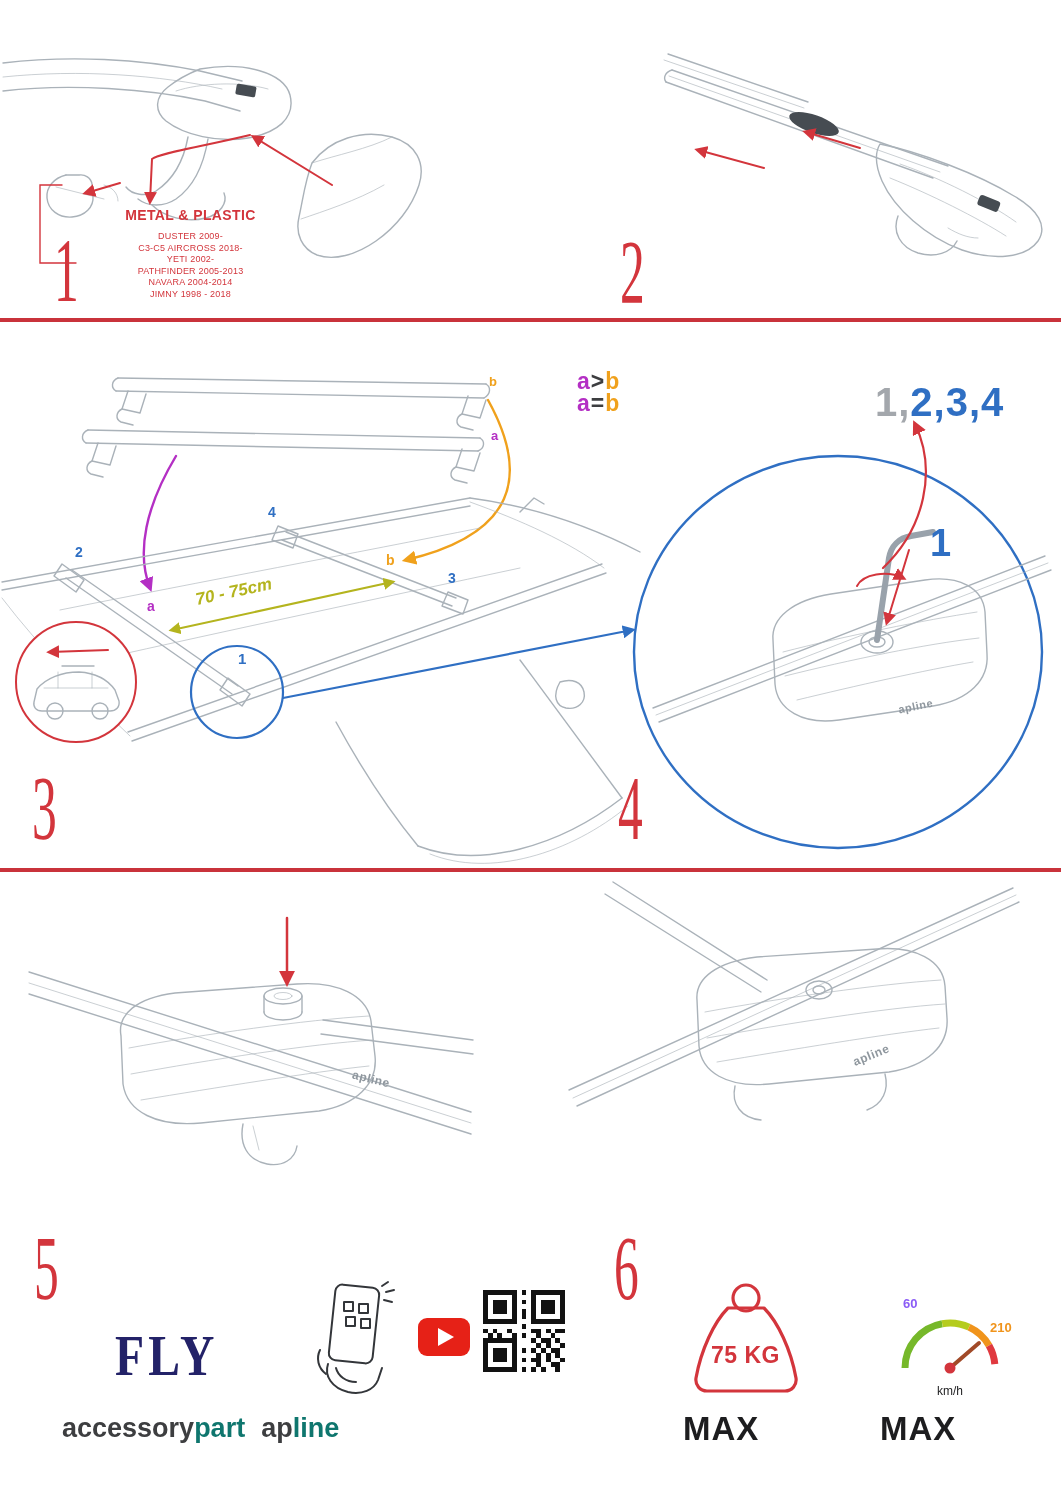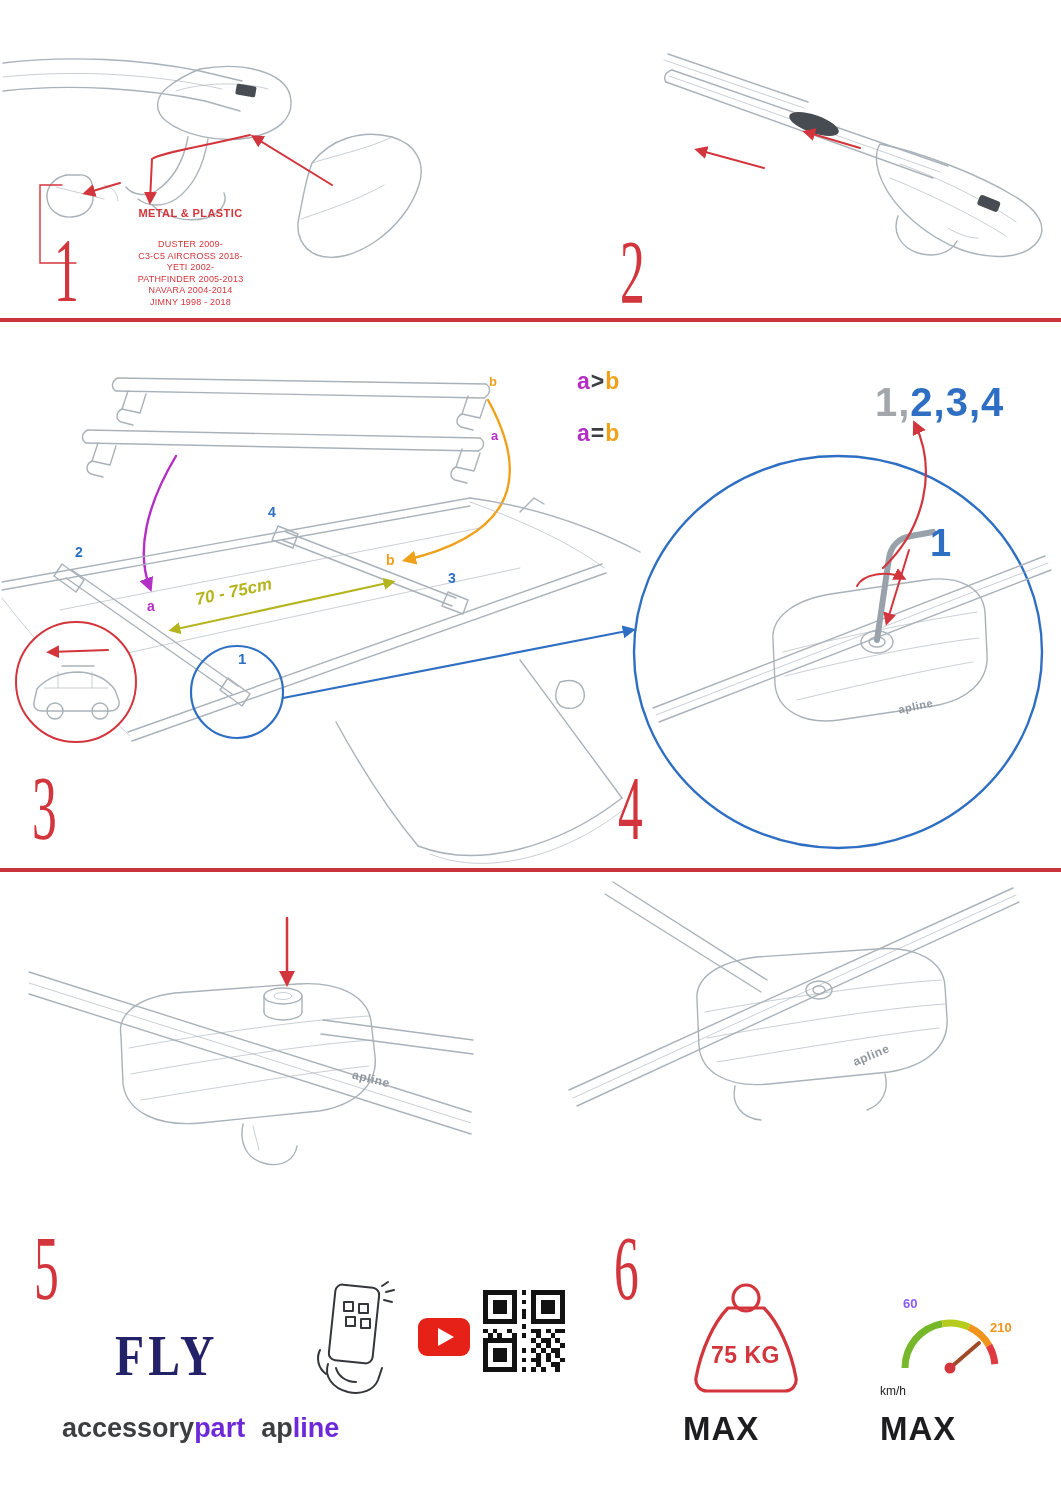--- a/index.html
+++ b/index.html
@@ -4,40 +4,40 @@
 <style>
   *{margin:0;padding:0;box-sizing:border-box}
   html,body{background:#ffffff}
   .sheet{position:relative;width:1061px;height:1500px;background:#fff;overflow:hidden;
          font-family:"Liberation Sans",sans-serif;color:#3d3e40}
   .t{position:absolute;white-space:nowrap}
   .divider{position:absolute;left:0;width:1061px;height:4px;background:#c9333b}
   .stepnum{position:absolute;font-family:"Liberation Serif",serif;color:#d3353c;
            font-size:90px;line-height:.82;font-weight:400;transform:scaleX(.55);transform-origin:left top}
   .models{position:absolute;left:103px;top:207px;width:175px;text-align:center;color:#d3353c}
-  .models .material{font-size:11px;font-weight:bold;letter-spacing:.4px;margin-bottom:20px}
+  .models .material{font-size:14px;font-weight:bold;letter-spacing:.4px;margin-bottom:8px}
   .models .model{font-size:9px;line-height:11.5px;font-weight:500;letter-spacing:.2px}
   .blue{color:#2f6fc3}.purple{color:#b42fc4}.orange{color:#f0a11c}
   .roof-lbl{font-size:14px;font-weight:bold}
   .bar-lbl{font-size:13px;font-weight:bold}
   .rule{font-size:23px;font-weight:bold;color:#3d3e40;letter-spacing:1px}
   .seq{font-size:40px;font-weight:bold;letter-spacing:1px;color:#2f6fc3}
   .seq .g{color:#a3a7ac}
   .first-num{font-size:38px;font-weight:bold;color:#2f6fc3}
   .distance{color:#b4b41e;font-size:17px;font-weight:bold;font-style:italic;transform:rotate(-12deg)}
   .clamp-logo{font-size:12px;font-weight:bold;color:#8f979e;letter-spacing:.6px}
   .fly{font-family:"Liberation Serif",serif;font-size:56px;font-weight:600;color:#232268;
        letter-spacing:5px;transform:scaleX(.85);transform-origin:left top}
   .brandline{font-size:27px;font-weight:bold;color:#3d3e40}
-  .brandline .r{color:#6d28d9}
+  .brandline .r{color:#0f766e}
   .brandline .gap{margin-left:16px}
   .max{position:absolute;font-size:33px;font-weight:bold;color:#1d1d1f;text-align:left;letter-spacing:1px}
   .kg{position:absolute;font-size:23px;font-weight:bold;color:#d3353c;text-align:center;letter-spacing:.5px}
   .gauge-lbl{font-size:13px;font-weight:bold}
-  .kmh{position:absolute;font-size:12px;color:#1d1d1f;}
+  .kmh{position:absolute;font-size:12px;color:#1d1d1f;text-align:center}
   svg{position:absolute;overflow:visible}
   .ln{stroke:#aab2b9;stroke-width:1.4;fill:none;stroke-linecap:round;stroke-linejoin:round}
   .thin{stroke-width:.9;opacity:.7}
   .rd{stroke:#d3353c;stroke-width:2;fill:none;stroke-linecap:round}
   .dk{fill:#464c52;stroke:none}
 </style>
 </head>
 <body>
 
 <div class="sheet">
@@ -216,21 +216,21 @@
         <path class="ln" d="M62 336 L94 336"></path>
       </g>
       <path class="rd" d="M108 320 L50 322" marker-end="url(#mkR3)"></path>
     </g>
   </svg>
 
   <div class="t bar-lbl orange" style="left:489px;top:374px">b</div>
   <div class="t bar-lbl purple" style="left:491px;top:428px">a</div>
 
   <div class="t rule" style="left:577px;top:368px"><span class="purple">a</span><span>&gt;</span><span class="orange">b</span></div>
-  <div class="t rule" style="left:577px;top:420px"><span class="purple">a</span><span>=</span><span class="orange">b</span></div>
+  <div class="t rule" style="left:577px;top:390px"><span class="purple">a</span><span>=</span><span class="orange">b</span></div>
 
   <div class="t roof-lbl blue" style="left:75px;top:544px">2</div>
   <div class="t roof-lbl blue" style="left:268px;top:504px">4</div>
   <div class="t roof-lbl orange" style="left:386px;top:552px">b</div>
   <div class="t roof-lbl blue" style="left:448px;top:570px">3</div>
   <div class="t roof-lbl purple" style="left:147px;top:598px">a</div>
   <div class="t roof-lbl blue" style="left:238px;top:650px;font-size:15px">1</div>
 
   <div class="t distance" style="left:195px;top:582px">70 - 75cm</div>
 

